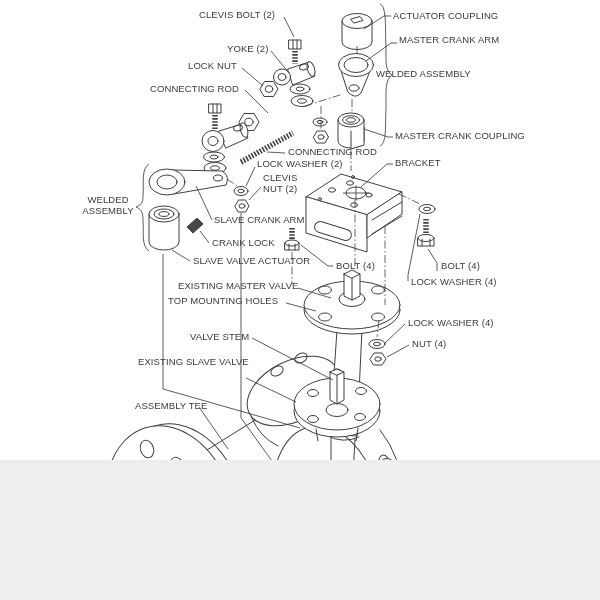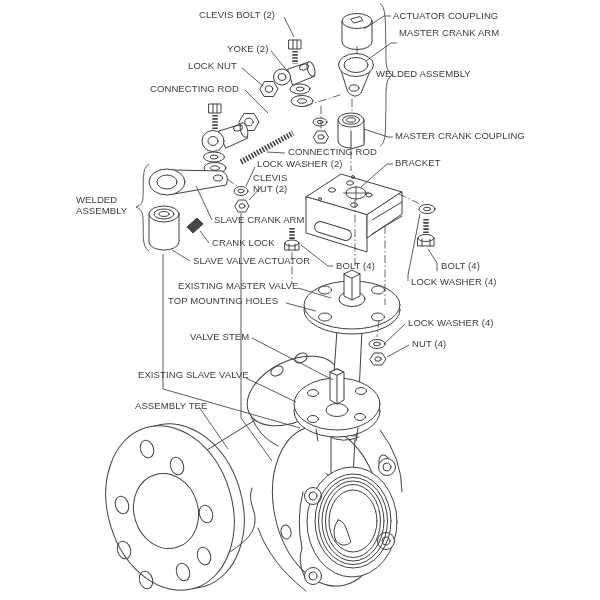--- a/index.html
+++ b/index.html
@@ -1,22 +1,22 @@
 <!DOCTYPE html>
 <html style="--line: #3f3f3f; --text: #3a3a3a; --bg: #ffffff;"><head>
 <meta charset="utf-8">
 <style>
   :root{ --line:#3f3f3f; --text:#3a3a3a; --bg:#ffffff; }
   html,body{margin:0;padding:0;background:#eee;}
-  .stage{position:relative;width:600px;height:600px;background:var(--bg);overflow:hidden;
+  .stage{position:relative;width:600px;height:460px;background:var(--bg);overflow:hidden;
          font-family:"Liberation Sans",sans-serif;}
   .stage svg{position:absolute;left:0;top:0;}
   .lbl{position:absolute;font-size:9.5px;line-height:10.5px;letter-spacing:.1px;
        color:var(--text);white-space:nowrap;}
-  .lbl.center{text-align:left;}
+  .lbl.center{text-align:center;}
   svg .s{fill:none;stroke:var(--line);stroke-width:1;stroke-linecap:round;stroke-linejoin:round;}
   svg .w{fill:#fff;stroke:var(--line);stroke-width:1;stroke-linecap:round;stroke-linejoin:round;}
   svg .thin{fill:none;stroke:var(--line);stroke-width:.85;}
   svg .dd{fill:none;stroke:var(--line);stroke-width:.8;stroke-dasharray:8 2.5 1.5 2.5;}
   svg .thr{fill:none;stroke:var(--line);stroke-width:5.5;stroke-dasharray:1.6 1.5;}
   svg .dk{fill:#474747;stroke:var(--line);stroke-width:1;}
 </style>
 </head>
 <body>
 
@@ -289,41 +289,41 @@
       <path class="thin" d="M380,4 C387,6 385,30 386,48 C386,62 385,70 392,75 C385,80 386,90 386,108 C385,128 387,142 380,146"></path>
       <path class="thin" d="M149,164 C141,168 144,185 143,196 C143,203 141,205 136,207 C141,209 143,212 143,220 C144,232 141,246 149,251"></path>
     </g>
   </svg>
 
   <div class="lbl" style="left:199px;top:10px">CLEVIS BOLT (2)</div>
   <div class="lbl" style="left:227px;top:44px">YOKE (2)</div>
   <div class="lbl" style="left:188px;top:61px">LOCK NUT</div>
   <div class="lbl" style="left:150px;top:84px">CONNECTING ROD</div>
   <div class="lbl" style="left:393px;top:11px">ACTUATOR COUPLING</div>
-  <div class="lbl" style="left:399px;top:28px">MASTER CRANK ARM</div>
+  <div class="lbl" style="left:399px;top:35px">MASTER CRANK ARM</div>
   <div class="lbl" style="left:376px;top:69px">WELDED ASSEMBLY</div>
   <div class="lbl" style="left:395px;top:131px">MASTER CRANK COUPLING</div>
   <div class="lbl" style="left:288px;top:147px">CONNECTING ROD</div>
   <div class="lbl" style="left:257px;top:159px">LOCK WASHER (2)</div>
-  <div class="lbl" style="left:253px;top:173px">
+  <div class="lbl" style="left:263px;top:173px">
     <div>CLEVIS</div>
     <div>NUT (2)</div>
   </div>
   <div class="lbl" style="left:395px;top:158px">BRACKET</div>
   <div class="lbl center" style="left:76px;top:195px;width:64px">
     <div>WELDED</div>
     <div>ASSEMBLY</div>
   </div>
   <div class="lbl" style="left:214px;top:215px">SLAVE CRANK ARM</div>
   <div class="lbl" style="left:212px;top:238px">CRANK LOCK</div>
   <div class="lbl" style="left:193px;top:256px">SLAVE VALVE ACTUATOR</div>
   <div class="lbl" style="left:336px;top:261px">BOLT (4)</div>
   <div class="lbl" style="left:441px;top:261px">BOLT (4)</div>
   <div class="lbl" style="left:411px;top:277px">LOCK WASHER (4)</div>
   <div class="lbl" style="left:178px;top:281px">EXISTING MASTER VALVE</div>
   <div class="lbl" style="left:168px;top:296px">TOP MOUNTING HOLES</div>
   <div class="lbl" style="left:408px;top:318px">LOCK WASHER (4)</div>
   <div class="lbl" style="left:412px;top:339px">NUT (4)</div>
   <div class="lbl" style="left:190px;top:332px">VALVE STEM</div>
-  <div class="lbl" style="left:138px;top:370px">EXISTING SLAVE VALVE</div>
+  <div class="lbl" style="left:138px;top:357px">EXISTING SLAVE VALVE</div>
   <div class="lbl" style="left:135px;top:401px">ASSEMBLY TEE</div>
 
 </div>
 
 </body></html>

